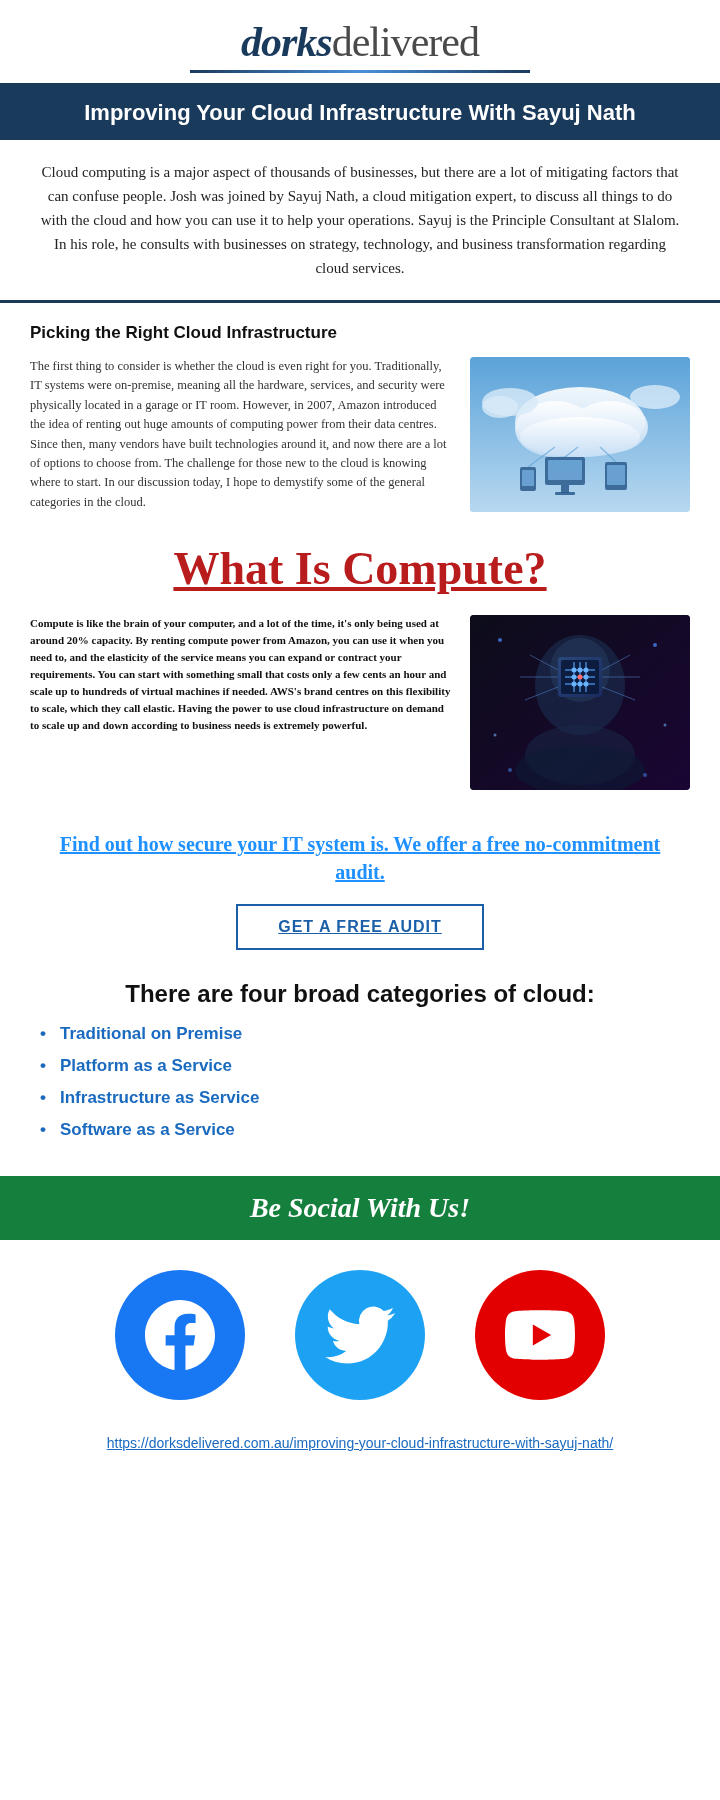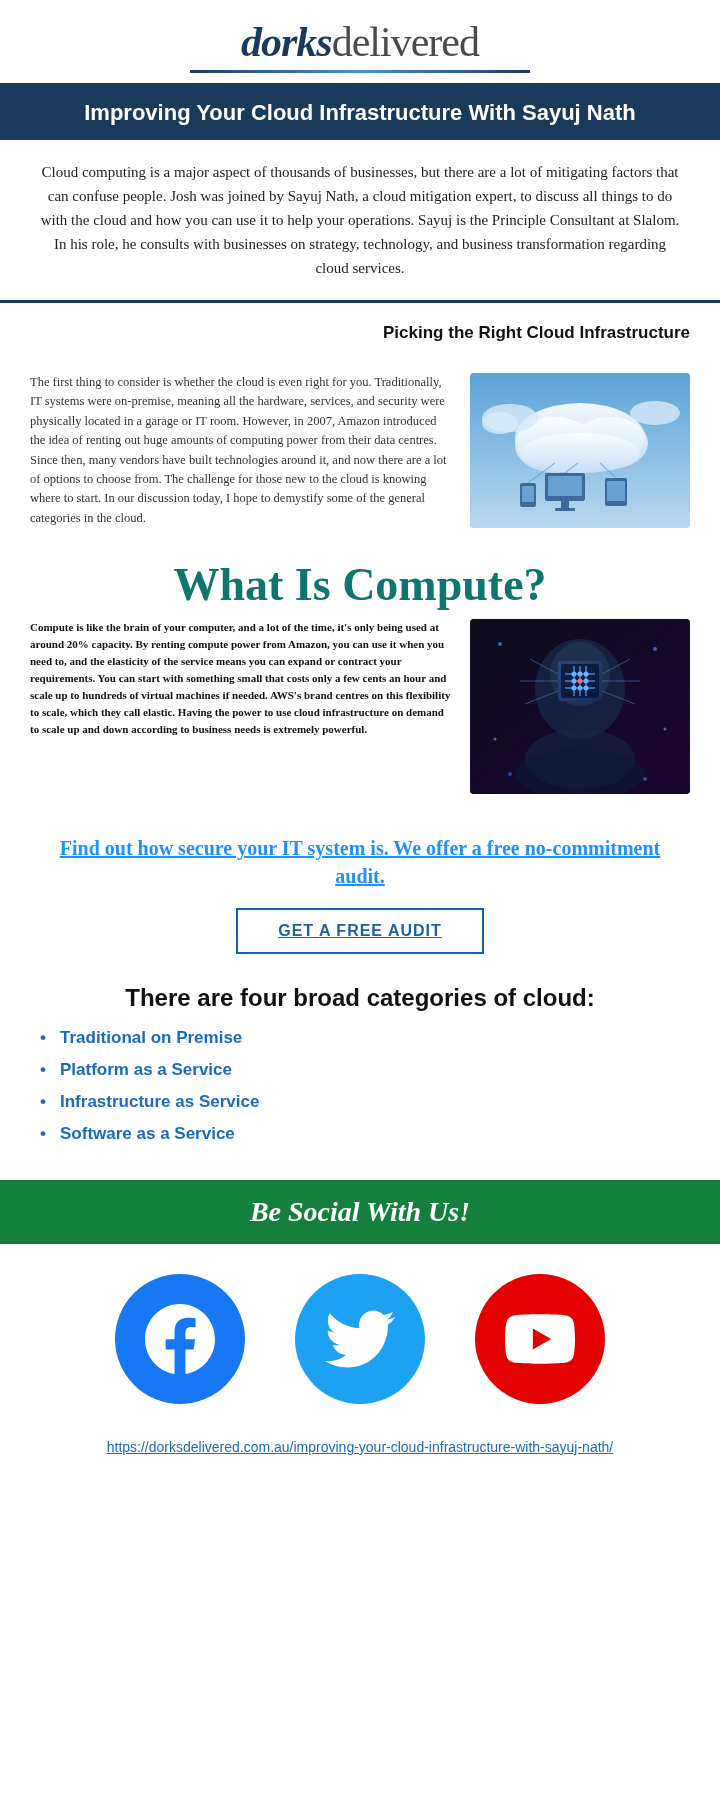--- a/index.html
+++ b/index.html
@@ -63,22 +63,22 @@
       color: #222;
     }
 
     
     .picking-section {
       padding: 20px 30px;
     }
     .picking-section h2 {
       font-size: 17px;
       font-weight: bold;
-      text-align: right;
-      margin-bottom: 30px;
+      text-align: left;
+      margin-bottom: 14px;
       font-family: Arial, sans-serif;
       color: #111;
     }
     .picking-content {
       display: flex;
       gap: 16px;
       align-items: flex-start;
     }
     .picking-text {
       flex: 1;
@@ -107,23 +107,24 @@
     }
 
     
     .compute-section {
       padding: 10px 30px 20px;
     }
     .compute-title {
       font-size: 46px;
       font-weight: 900;
       text-align: center;
-      color: #0f766e;
-      margin-bottom: 8px;
+      color: #b91c1c;
+      margin-bottom: 20px;
       font-family: 'Georgia', serif;
+      text-decoration: underline;
     }
     .compute-content {
       display: flex;
       gap: 16px;
       align-items: flex-start;
     }
     .compute-text {
       flex: 1;
       font-size: 11px;
       line-height: 1.55;

